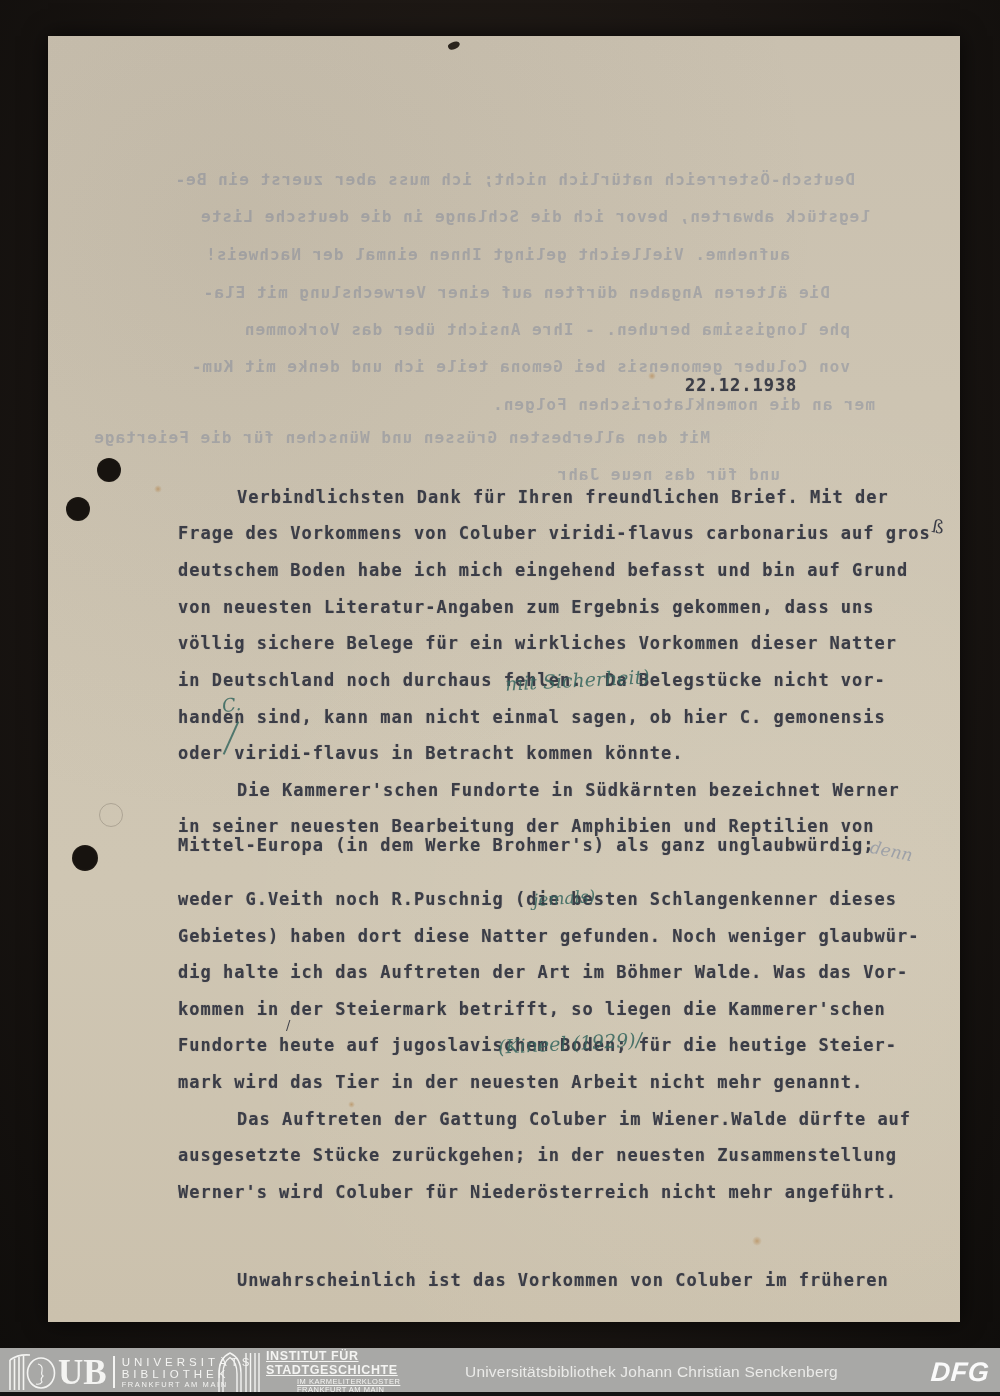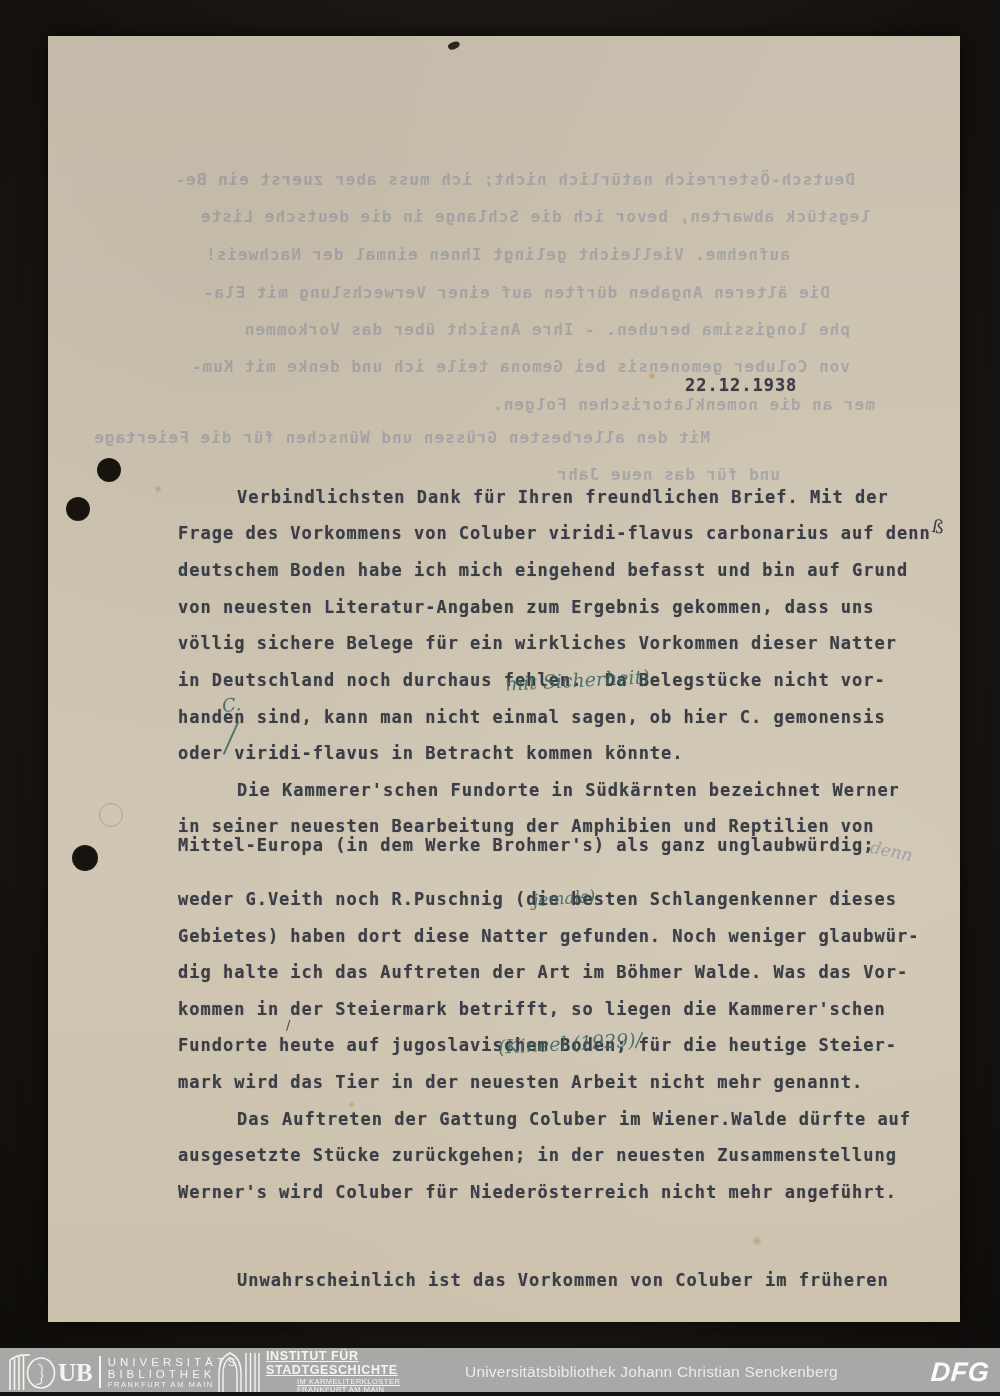--- a/index.html
+++ b/index.html
@@ -32,21 +32,21 @@
   .hole{position:absolute;border-radius:50%;background:radial-gradient(circle,#17130f 60%,#2a241d 85%,rgba(0,0,0,.25) 100%);}
   .ring{position:absolute;border-radius:50%;border:1.5px solid rgba(70,65,55,.25);background:transparent;}
   .speck{position:absolute;background:#2b251e;border-radius:40% 60% 50% 50%;}
   .fox{position:absolute;border-radius:50%;background:radial-gradient(circle,rgba(173,117,52,.5),rgba(173,117,52,0) 70%);}
   .slash{position:absolute;width:2px;background:rgba(56,104,96,.85);transform:rotate(24deg);}
   
   #footer{position:absolute;left:0;top:1348px;width:1000px;height:48px;background:#a8a8a6;}
   #bottomstrip{position:absolute;left:0;top:1392px;width:1000px;height:4px;background:#131313;}
   .flogo{position:absolute;display:flex;align-items:center;color:#f4f4f2;}
   #ub-logo{left:8px;top:3px;height:42px;}
-  .ub-abbr{font-family:"Liberation Serif",serif;font-weight:700;font-size:25px;line-height:1;margin:0 4px 0 2px;}
+  .ub-abbr{font-family:"Liberation Serif",serif;font-weight:700;font-size:35px;line-height:1;margin:0 4px 0 2px;}
   .vdiv{width:2px;height:32px;background:#f4f4f2;margin:0 7px 0 2px;}
   .ub-text{display:flex;flex-direction:column;justify-content:center;line-height:1.05;}
   .ub-text .t1{font-size:11.5px;letter-spacing:4px;font-weight:400;}
   .ub-text .t3{font-size:7.5px;letter-spacing:1.6px;margin-top:1px;}
   #ifs-logo{left:216px;top:3px;height:42px;}
   .ifs-text{display:flex;flex-direction:column;justify-content:center;line-height:1.1;margin-left:6px;text-decoration:underline;}
   .ifs-text .b{font-size:12.5px;font-weight:700;letter-spacing:.6px;}
   .ifs-text .s{font-size:7.5px;letter-spacing:.5px;padding-left:31px;}
   #credit{position:absolute;left:465px;top:0;height:48px;display:flex;align-items:center;
           font-size:15.5px;color:#ebebe9;letter-spacing:.2px;}
@@ -80,21 +80,21 @@
     <div class="ring" style="left:51px;top:767px;width:22px;height:22px"></div>
     <div class="speck" style="left:400px;top:6px;width:12px;height:7px;transform:rotate(-25deg)"></div>
     <div class="fox" style="left:106px;top:449px;width:8px;height:8px"></div>
     <div class="fox" style="left:600px;top:336px;width:8px;height:8px"></div>
     <div class="fox" style="left:704px;top:1200px;width:10px;height:10px"></div>
     <div class="fox" style="left:300px;top:1065px;width:7px;height:7px"></div>
 
     <div class="tl date" style="top:339px">22.12.1938</div>
 
     <div class="tl ind" style="top:451px">Verbindlichsten Dank für Ihren freundlichen Brief. Mit der</div>
-    <div class="tl" style="top:487px">Frage des Vorkommens von Coluber viridi-flavus carbonarius auf denn</div>
+    <div class="tl" style="top:487px">Frage des Vorkommens von Coluber viridi-flavus carbonarius auf gros</div>
     <div class="tl" style="top:524px">deutschem Boden habe ich mich eingehend befasst und bin auf Grund</div>
     <div class="tl" style="top:561px">von neuesten Literatur-Angaben zum Ergebnis gekommen, dass uns</div>
     <div class="tl" style="top:597px">völlig sichere Belege für ein wirkliches Vorkommen dieser Natter</div>
     <div class="tl" style="top:634px">in Deutschland noch durchaus fehlen.  Da Belegstücke nicht vor-</div>
     <div class="tl" style="top:671px">handen sind, kann man nicht einmal sagen, ob hier C. gemonensis</div>
     <div class="tl" style="top:707px">oder viridi-flavus in Betracht kommen könnte.</div>
     <div class="tl ind" style="top:744px">Die Kammerer'schen Fundorte in Südkärnten bezeichnet Werner</div>
     <div class="tl" style="top:780px">in seiner neuesten Bearbeitung der Amphibien und Reptilien von</div>
     <div class="tl" style="top:799px">Mittel-Europa (in dem Werke Brohmer's) als ganz unglaubwürdig;</div>
     <div class="tl" style="top:853px">weder G.Veith noch R.Puschnig (die besten Schlangenkenner dieses</div>

